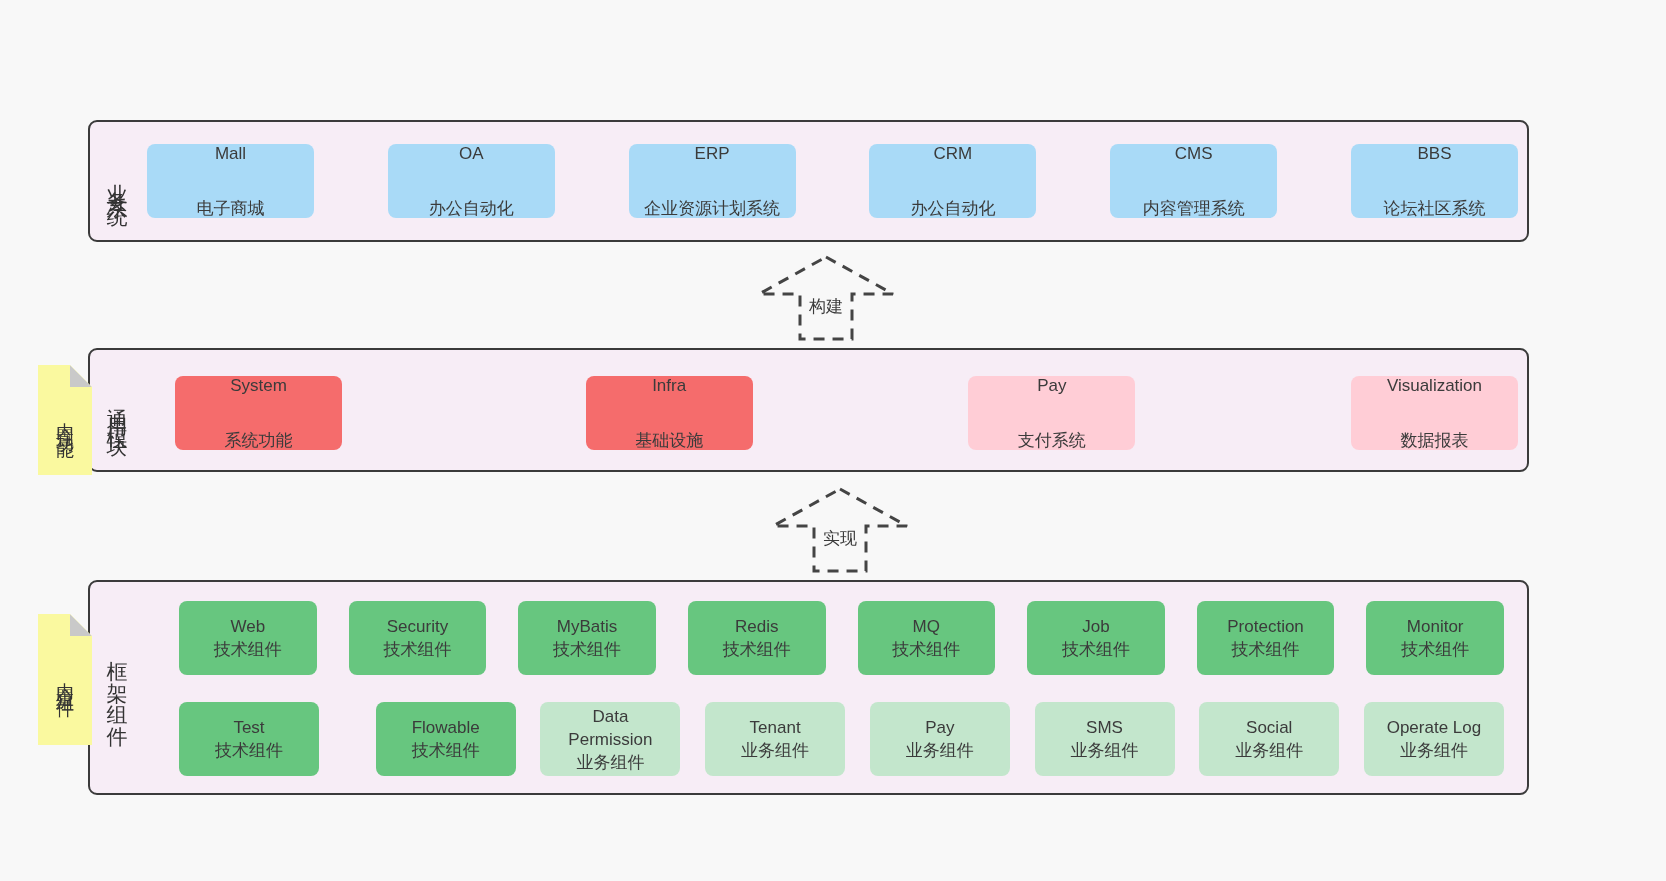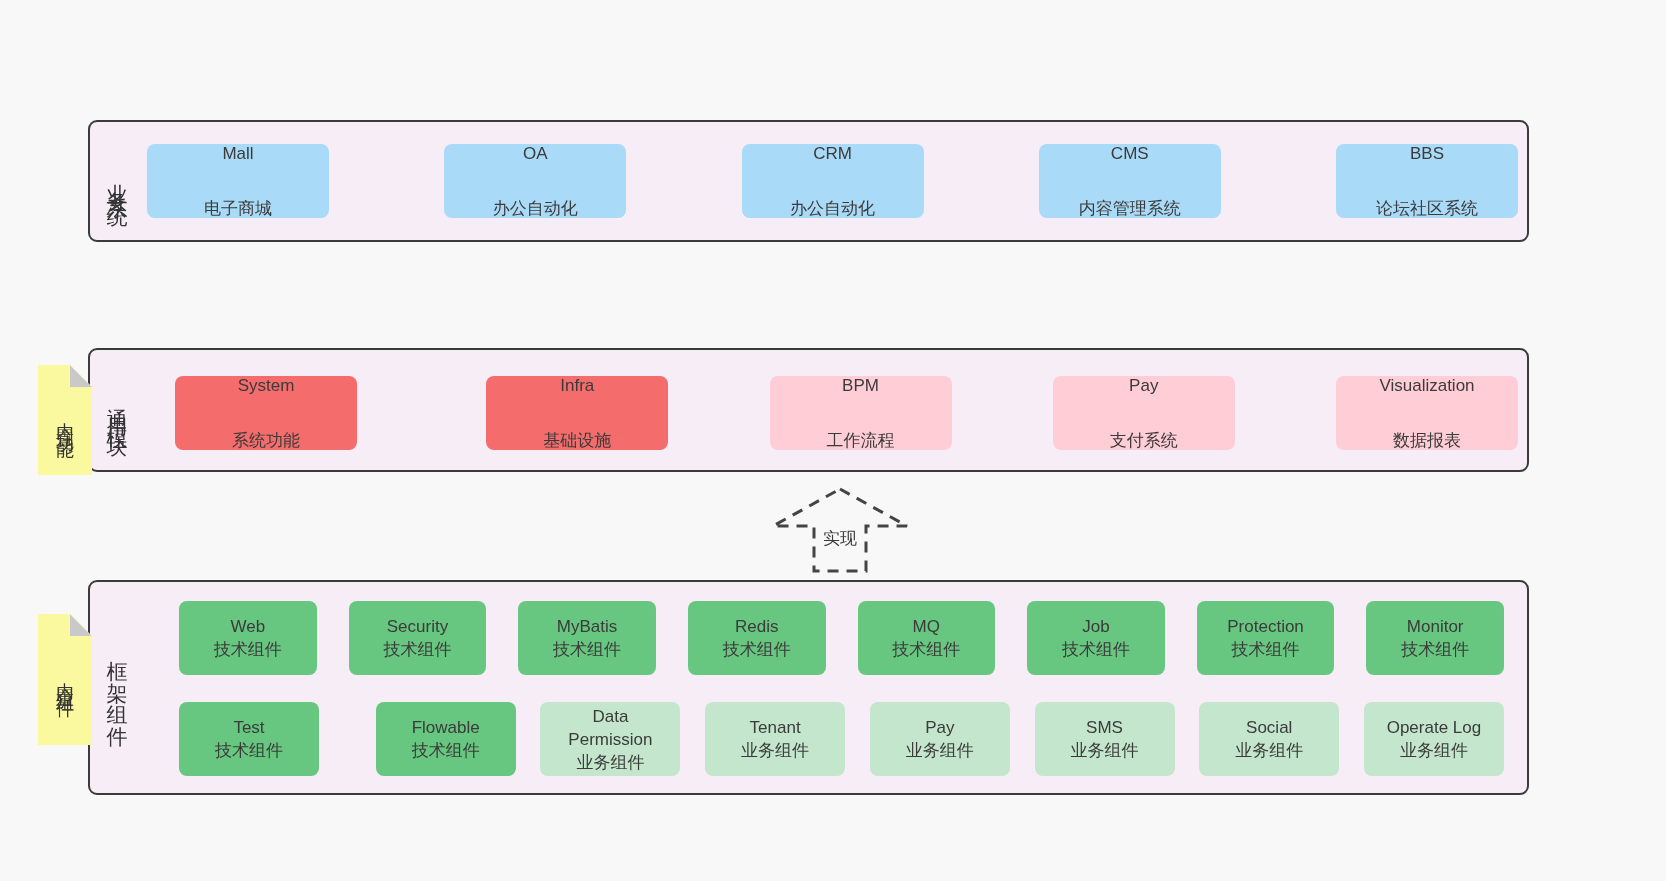--- a/index.html
+++ b/index.html
@@ -40,21 +40,21 @@
   #panel-modules .panel-row{top:26px;}
   #panel-components .row1{top:19px;}
   #panel-components .row2{top:120px;}
 
   .box{
     height:74px;border-radius:8px;
     display:flex;flex-direction:column;align-items:center;justify-content:center;
     text-align:center;font-size:17px;line-height:23px;color:#3b3b3b;
     box-sizing:border-box;padding:2px 8px;
   }
-  .box-w{width:182px;gap:32px;}
+  .box-w{width:167px;gap:32px;}
   .box-n{width:140px;}
   .c-blue{background:var(--box-blue,#a9daf7);}
   .c-red{background:var(--box-red,#f56c6c);margin-left:28px;}
   .c-pink{background:var(--box-pink,#ffcdd6);}
   .c-green{background:var(--box-green,#67c67f);margin-left:32px;}
   .c-green-light{background:var(--box-green-light,#c3e6cc);}
 
   .sticky{
     position:absolute;left:38px;width:54px;z-index:3;
     background:var(--sticky-yellow,#faf99f);
@@ -90,55 +90,61 @@
     <div class="panel-row row-wide">
       <div class="box box-w c-blue">
         <div>Mall</div>
         <div>电子商城</div>
       </div>
       <div class="box box-w c-blue">
         <div>OA</div>
         <div>办公自动化</div>
       </div>
       <div class="box box-w c-blue">
+        <div>ERP</div>
+        <div>企业资源计划系统</div>
+      </div>
+      <div class="box box-w c-blue">
         <div>CRM</div>
         <div>办公自动化</div>
       </div>
       <div class="box box-w c-blue">
         <div>CMS</div>
         <div>内容管理系统</div>
       </div>
       <div class="box box-w c-blue">
         <div>BBS</div>
         <div>论坛社区系统</div>
       </div>
     </div>
   </div>
 
+  <div class="arrow" id="arrow-build">
+    <svg viewBox="0 0 140 88">
+      <polygon points="70,3 137,40 96,40 96,85 44,85 44,40 3,40"></polygon>
+      <text x="70" y="58" text-anchor="middle">构建</text>
+    </svg>
+  </div>
 
   <div class="sticky" id="sticky-modules">
     <div class="sticky-fold"></div>
     <div class="sticky-label">内置功能</div>
   </div>
   <div class="panel" id="panel-modules">
     <div class="panel-label">通用模块</div>
     <div class="panel-row row-wide">
       <div class="box box-w c-red">
         <div>System</div>
         <div>系统功能</div>
       </div>
       <div class="box box-w c-red">
         <div>Infra</div>
         <div>基础设施</div>
       </div>
       <div class="box box-w c-pink">
-        <div>BPM</div>
-        <div>工作流程</div>
-      </div>
-      <div class="box box-w c-pink">
         <div>Pay</div>
         <div>支付系统</div>
       </div>
       <div class="box box-w c-pink">
         <div>Visualization</div>
         <div>数据报表</div>
       </div>
     </div>
   </div>
 

